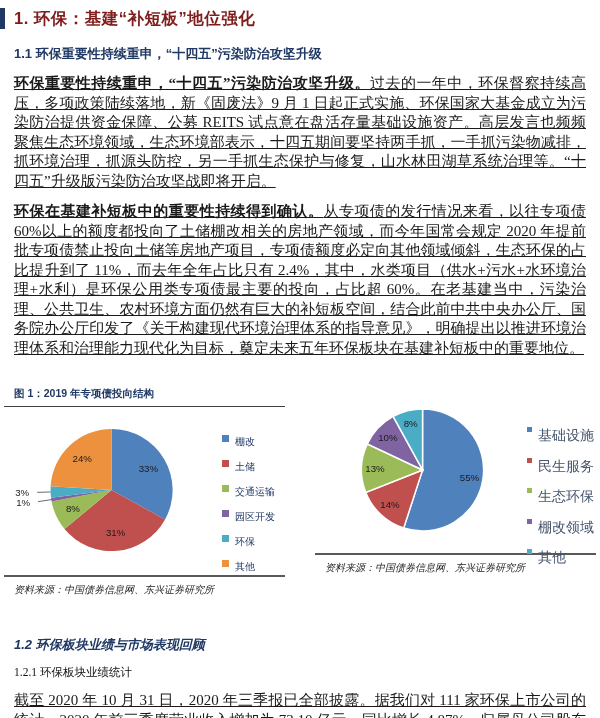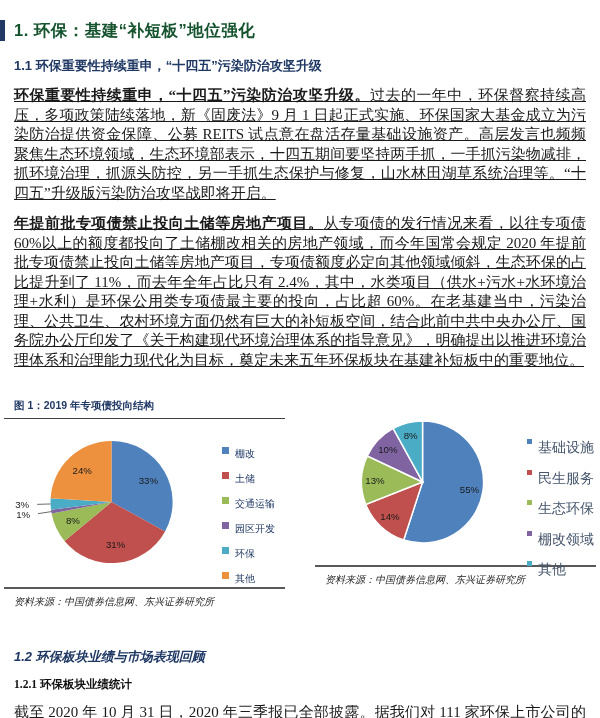--- a/index.html
+++ b/index.html
@@ -5,45 +5,45 @@
   * { margin: 0; padding: 0; box-sizing: border-box; }
   html, body { background: #fff; }
   body {
     width: 600px; height: 718px;
     font-family: "Liberation Serif", "DejaVu Serif", serif;
     color: #1a1a1a;
     overflow: hidden;
     position: relative;
   }
   .report-title {
-    margin: 20px 14px 0 0;
+    margin: 8px 14px 0 0;
     padding-left: 14px;
     position: relative;
     font-family: "Liberation Sans", sans-serif;
     font-size: 16.5px;
     font-weight: bold;
-    color: #14532d;
+    color: #7f1d1d;
     letter-spacing: 0.5px;
   }
   .accent-bar {
     position: absolute; left: 0; top: 0;
     width: 5px; height: 21px;
     background: #1F3864;
   }
   h2 {
     margin: 15px 14px 0;
     font-family: "Liberation Sans", sans-serif;
     font-size: 13px;
     font-weight: bold;
     color: #1F3864;
   }
   h3 {
     margin: 11px 14px 0;
     font-size: 11.5px;
-    font-weight: bold;
+    font-weight: normal;
     color: #111;
   }
   p.body-para {
     margin: 11px 14px 0;
     font-size: 15px;
     line-height: 19.5px;
     text-align: justify;
     text-decoration: underline;
   }
   p.body-para .lead { font-weight: bold; }
@@ -97,21 +97,21 @@
 
 <div class="report-title">
   <span class="accent-bar"></span>
   <span>1.  环保：基建“补短板”地位强化</span>
 </div>
 
 <h2>1.1 环保重要性持续重申，“十四五”污染防治攻坚升级</h2>
 
 <p class="body-para"><span class="lead">环保重要性持续重申，“十四五”污染防治攻坚升级。</span><span>过去的一年中，环保督察持续高压，多项政策陆续落地，新《固废法》9 月 1 日起正式实施、环保国家大基金成立为污染防治提供资金保障、公募 REITS 试点意在盘活存量基础设施资产。高层发言也频频聚焦生态环境领域，生态环境部表示，十四五期间要坚持两手抓，一手抓污染物减排，抓环境治理，抓源头防控，另一手抓生态保护与修复，山水林田湖草系统治理等。“十四五”升级版污染防治攻坚战即将开启。</span></p>
 
-<p class="body-para"><span class="lead">年提前批专项债禁止投向土储等房地产项目。</span><span>从专项债的发行情况来看，以往专项债 60%以上的额度都投向了土储棚改相关的房地产领域，而今年国常会规定 2020 年提前批专项债禁止投向土储等房地产项目，专项债额度必定向其他领域倾斜，生态环保的占比提升到了 11%，而去年全年占比只有 2.4%，其中，水类项目（供水+污水+水环境治理+水利）是环保公用类专项债最主要的投向，占比超 60%。在老基建当中，污染治理、公共卫生、农村环境方面仍然有巨大的补短板空间，结合此前中共中央办公厅、国务院办公厅印发了《关于构建现代环境治理体系的指导意见》，明确提出以推进环境治理体系和治理能力现代化为目标，奠定未来五年环保板块在基建补短板中的重要地位。</span></p>
+<p class="body-para"><span class="lead">环保在基建补短板中的重要性持续得到确认。</span><span>从专项债的发行情况来看，以往专项债 60%以上的额度都投向了土储棚改相关的房地产领域，而今年国常会规定 2020 年提前批专项债禁止投向土储等房地产项目，专项债额度必定向其他领域倾斜，生态环保的占比提升到了 11%，而去年全年占比只有 2.4%，其中，水类项目（供水+污水+水环境治理+水利）是环保公用类专项债最主要的投向，占比超 60%。在老基建当中，污染治理、公共卫生、农村环境方面仍然有巨大的补短板空间，结合此前中共中央办公厅、国务院办公厅印发了《关于构建现代环境治理体系的指导意见》，明确提出以推进环境治理体系和治理能力现代化为目标，奠定未来五年环保板块在基建补短板中的重要地位。</span></p>
 
 <div class="figures-row">
   <div class="figure f1">
     <div class="fig-title">图 1：2019 年专项债投向结构</div>
     <div class="fig-chart">
       <svg viewBox="0 0 290 170">
           <path d="M 111 84 L 111.00 21.00 A 63 63 0 0 1 166.21 114.35 Z" fill="#4F81BD"></path>
           <text x="149.0" y="65.1" text-anchor="middle" class="pie-label">33%</text>
           <path d="M 111 84 L 166.21 114.35 A 63 63 0 0 1 62.46 124.16 Z" fill="#C0504D"></path>
           <text x="115.2" y="131.4" text-anchor="middle" class="pie-label">31%</text>

